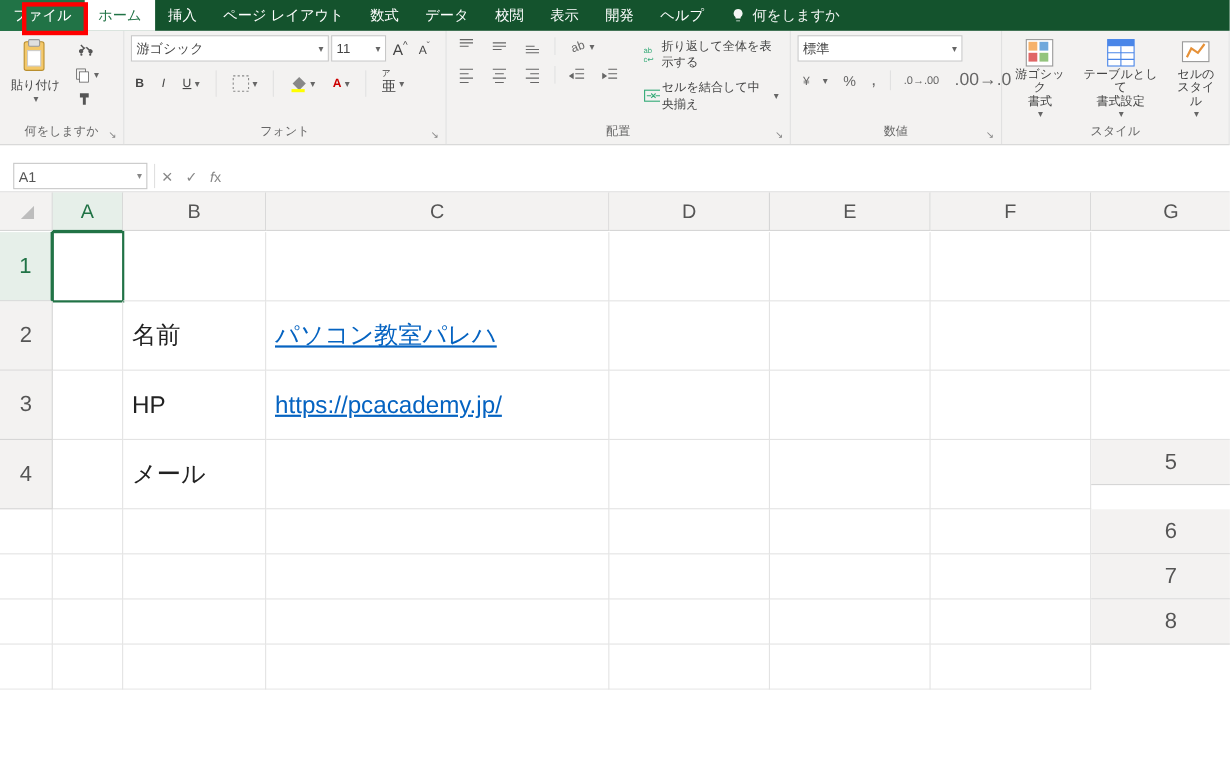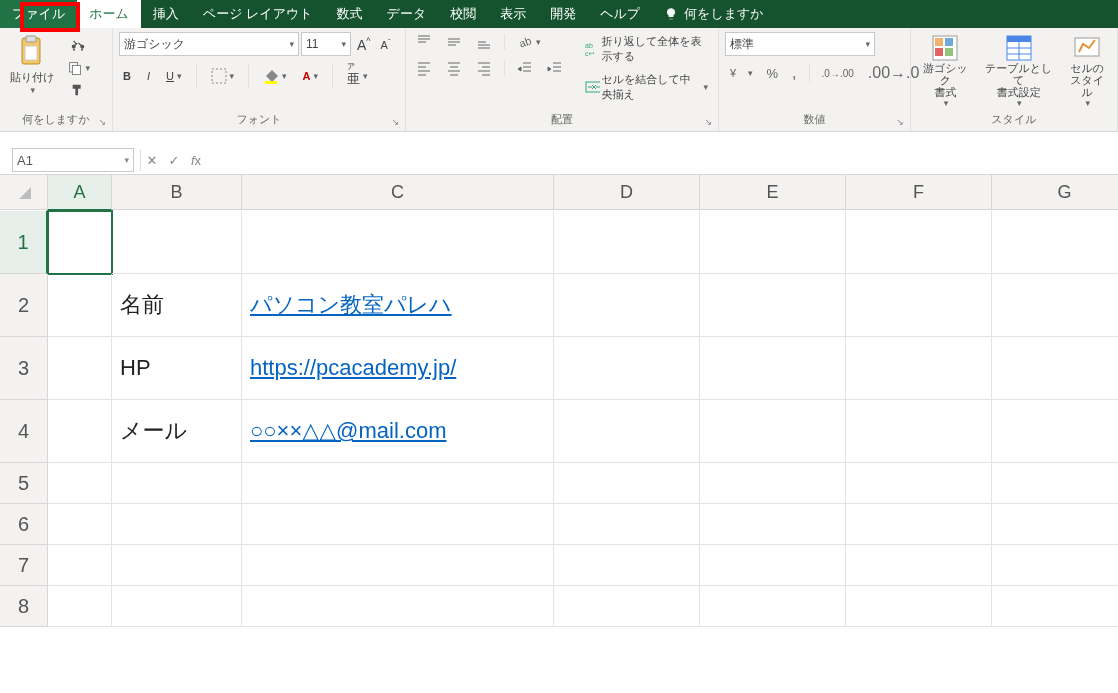--- a/index.html
+++ b/index.html
@@ -361,23 +361,20 @@
     <div class="cell">
       <a href="#">https://pcacademy.jp/</a>
     </div>
     <div class="cell"></div>
     <div class="cell"></div>
     <div class="cell"></div>
     <div class="cell"></div>
     <div class="rowhdr">4</div>
     <div class="cell"></div>
     <div class="cell">メール</div>
-    <div class="cell">
-      <a href="#">○○××△△@mail.com</a>
-    </div>
     <div class="cell"></div>
     <div class="cell"></div>
     <div class="cell"></div>
     <div class="cell"></div>
     <div class="rowhdr small">5</div>
     <div class="cell small"></div>
     <div class="cell small"></div>
     <div class="cell small"></div>
     <div class="cell small"></div>
     <div class="cell small"></div>

